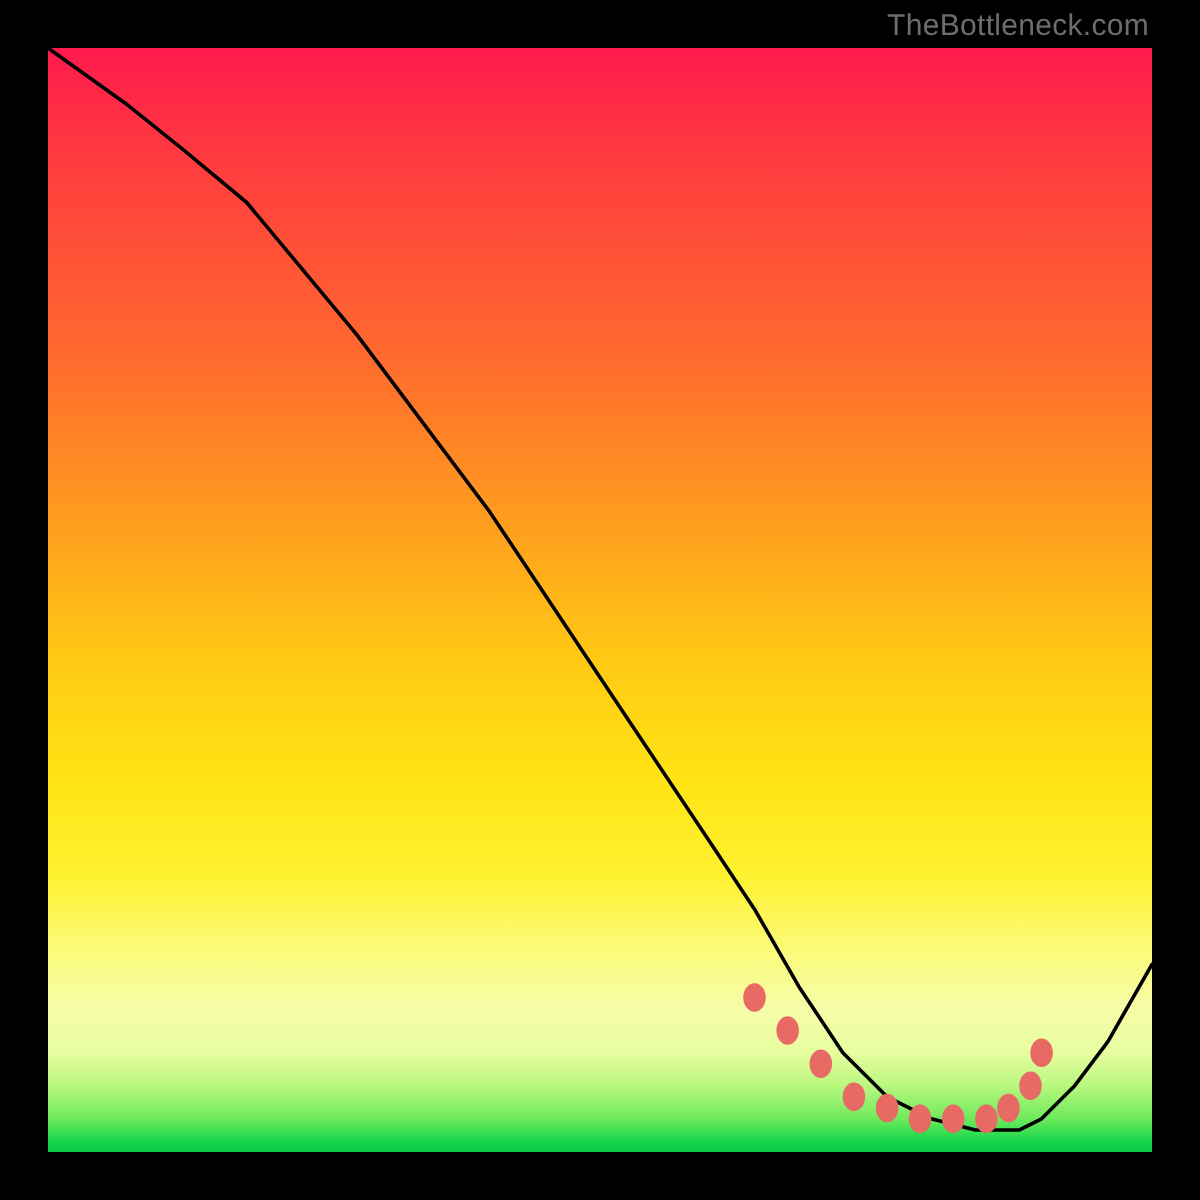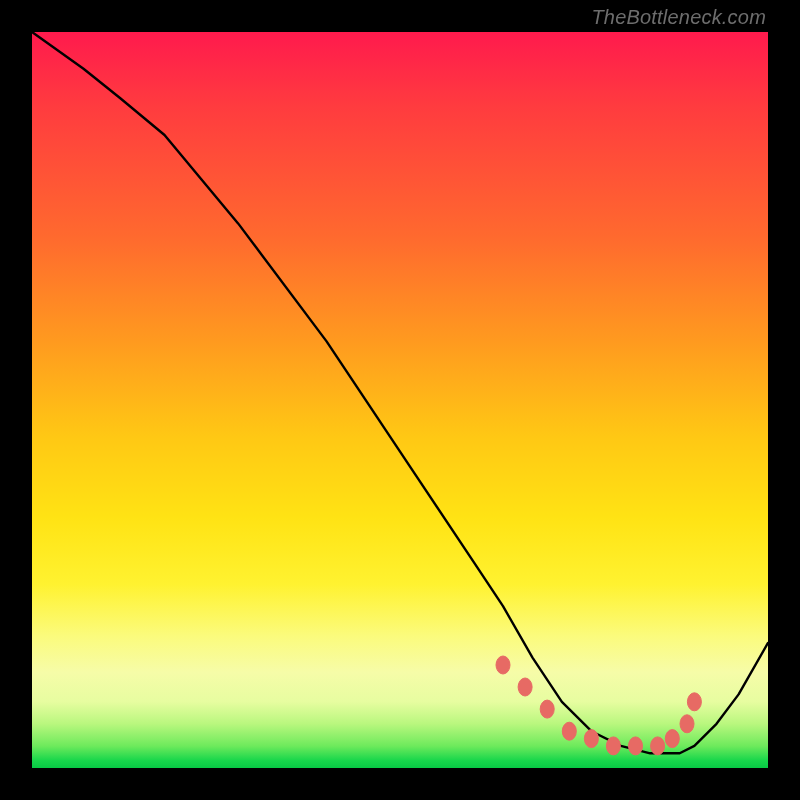--- a/index.html
+++ b/index.html
@@ -46,21 +46,20 @@
     overflow: hidden;
   }
   .watermark {
     position: absolute;
     right: 34px;
     top: 6px;
     color: #6d6d6d;
     font-size: 20px;
     letter-spacing: 0.2px;
     user-select: none;
-    font-style: italic;
   }
   svg.curve {
     position: absolute;
     left: 0;
     top: 0;
     width: 736px;
     height: 736px;
     overflow: visible;
   }
   .dot {

